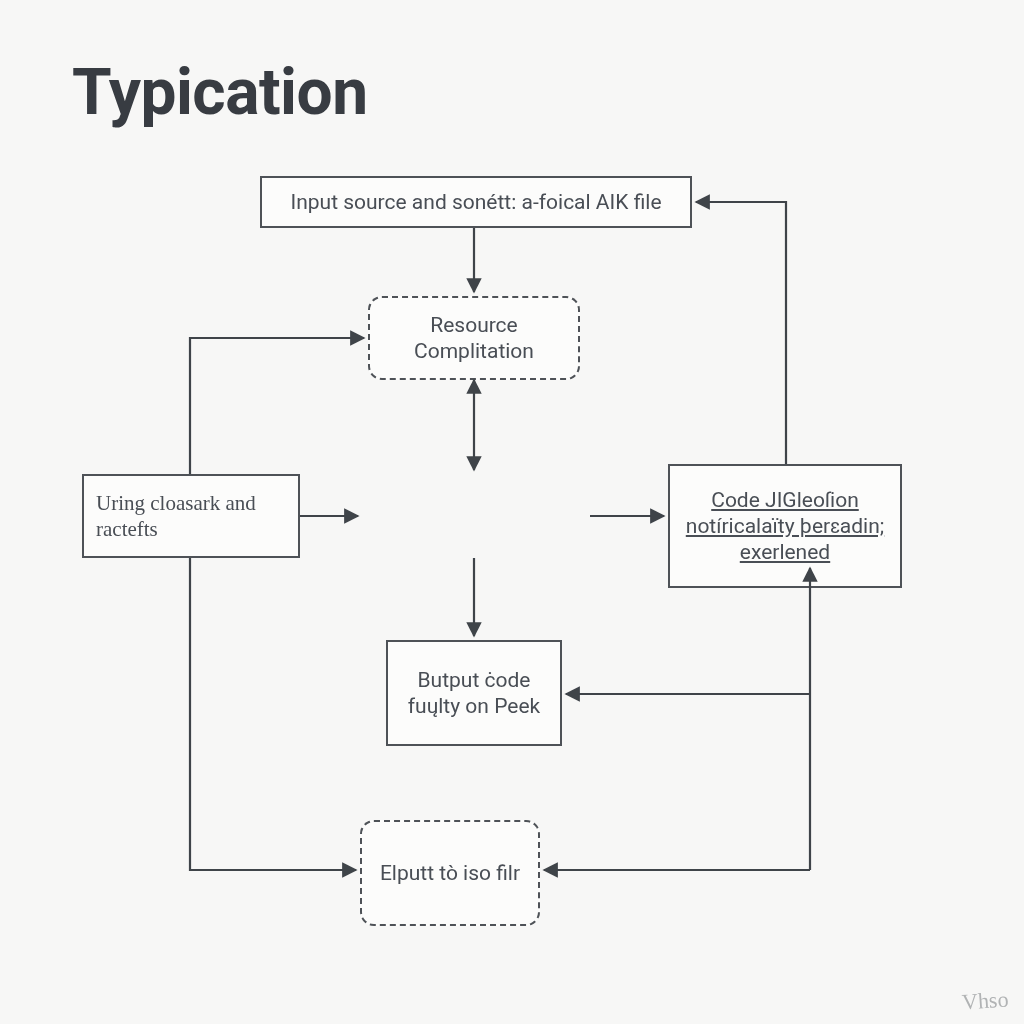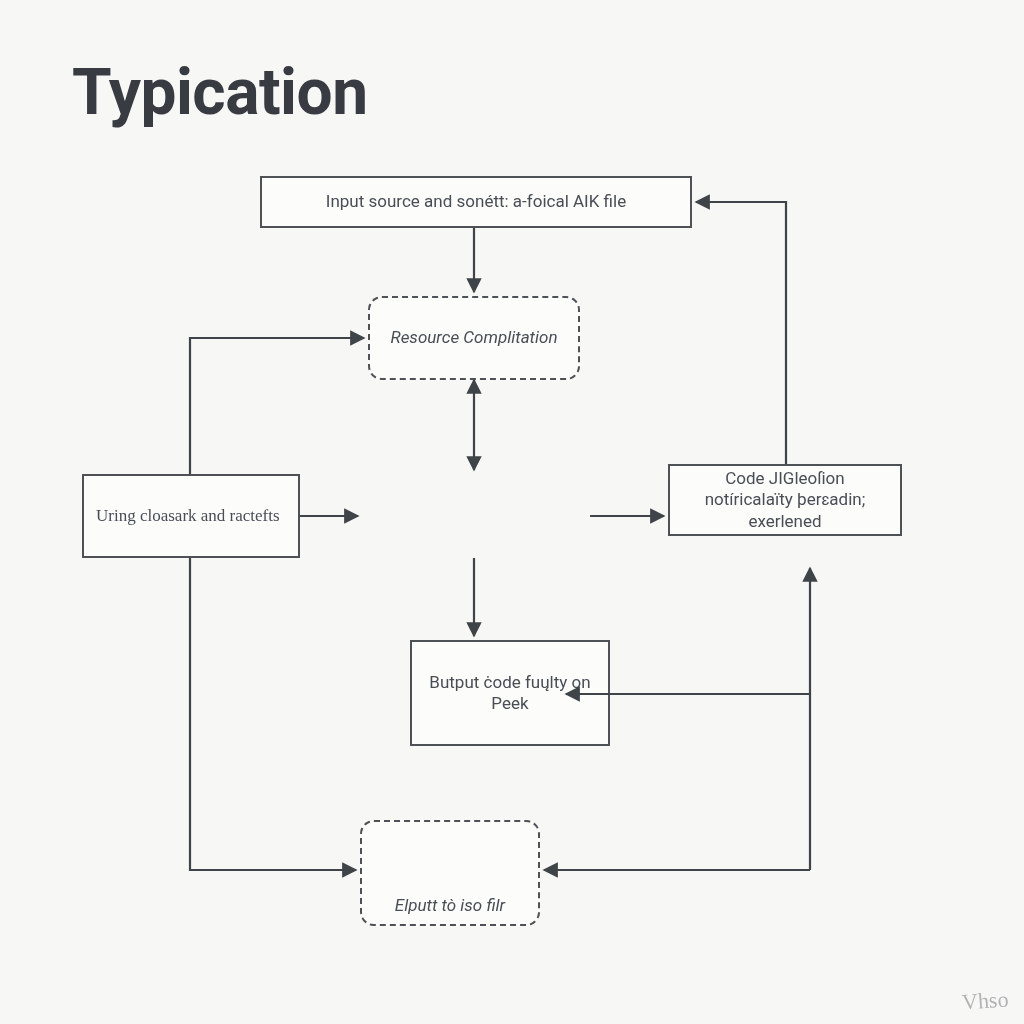--- a/index.html
+++ b/index.html
@@ -35,29 +35,28 @@
   .node {
     position: absolute;
     background: #fcfcfb;
     border: 2px solid #4e5257;
     display: flex;
     align-items: center;
     justify-content: center;
     text-align: center;
     padding: 8px 12px;
     box-sizing: border-box;
-    font-size: 17px;
+    font-size: 21px;
     line-height: 1.25;
     color: #494e55;
   }
   .node.dashed {
     border-style: dashed;
     border-radius: 14px;
     border-width: 2.5px;
-    font-style: italic;
   }
   .node .label {
     width: 100%;
   }
   svg.edges {
     position: absolute;
     left: 0;
     top: 0;
     width: 1024px;
     height: 1024px;
@@ -89,29 +88,29 @@
 
     <div class="node dashed" style="left:368px; top:296px; width:212px; height:84px;">
       <span class="label">Resource Complitation</span>
     </div>
 
     <div class="node" style="left:82px; top:474px; width:218px; height:84px; text-align:left; justify-content:flex-start;">
       <span class="label" style="text-align:left;font-family:Liberation Serif, serif;">Uring cloasark and ractefts</span>
     </div>
 
 
-    <div class="node" style="left:668px; top:464px; width:234px; height:72px;">
+    <div class="node" style="left:668px; top:464px; width:234px; height:124px;text-decoration:underline;">
       <span class="label">Code JIGleoſion notíricalaïty þerɛadin; exerlened</span>
     </div>
 
-    <div class="node" style="left:386px; top:640px; width:200px; height:106px;margin-left:24px;">
+    <div class="node" style="left:386px; top:640px; width:176px; height:106px;">
       <span class="label">Butput ċode fuųlty on Peek</span>
     </div>
 
-    <div class="node dashed" style="left:360px; top:820px; width:180px; height:106px;align-items:flex-end;">
+    <div class="node dashed" style="left:360px; top:820px; width:180px; height:106px;">
       <span class="label">Elputt tò iso filr</span>
     </div>
 
     <svg class="edges" viewBox="0 0 1024 1024">
       <defs>
         <marker id="arrow" viewBox="0 0 10 10" refX="9" refY="5" markerWidth="7" markerHeight="7" orient="auto-start-reverse">
           <path d="M 0 0 L 10 5 L 0 10 z" fill="#3f4449"></path>
         </marker>
       </defs>
       <g stroke="#3f4449" stroke-width="2.2" fill="none">

